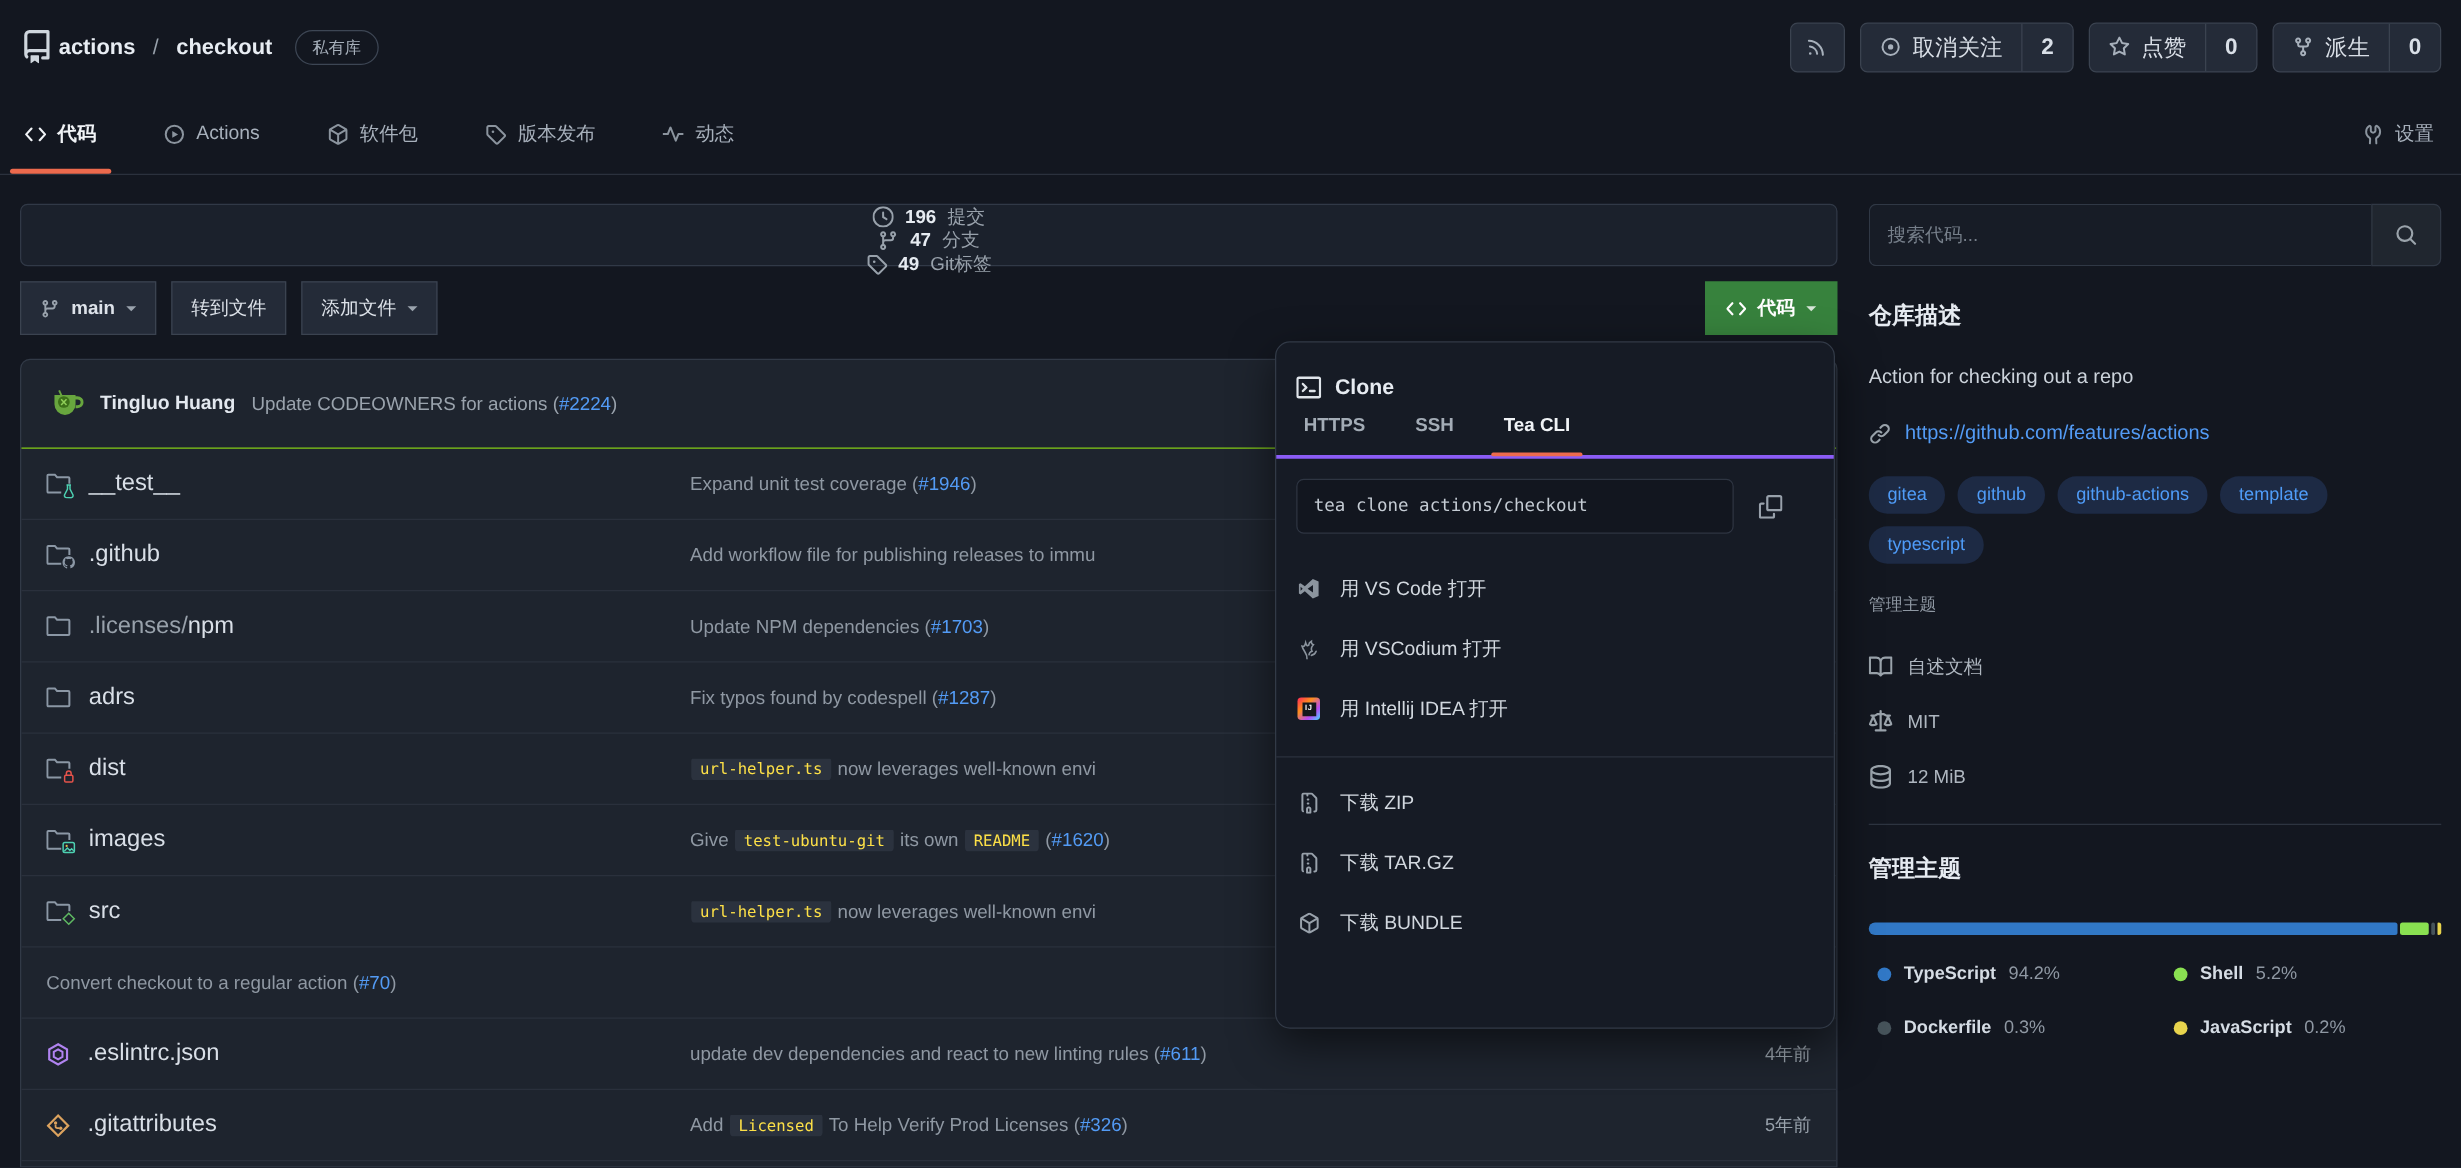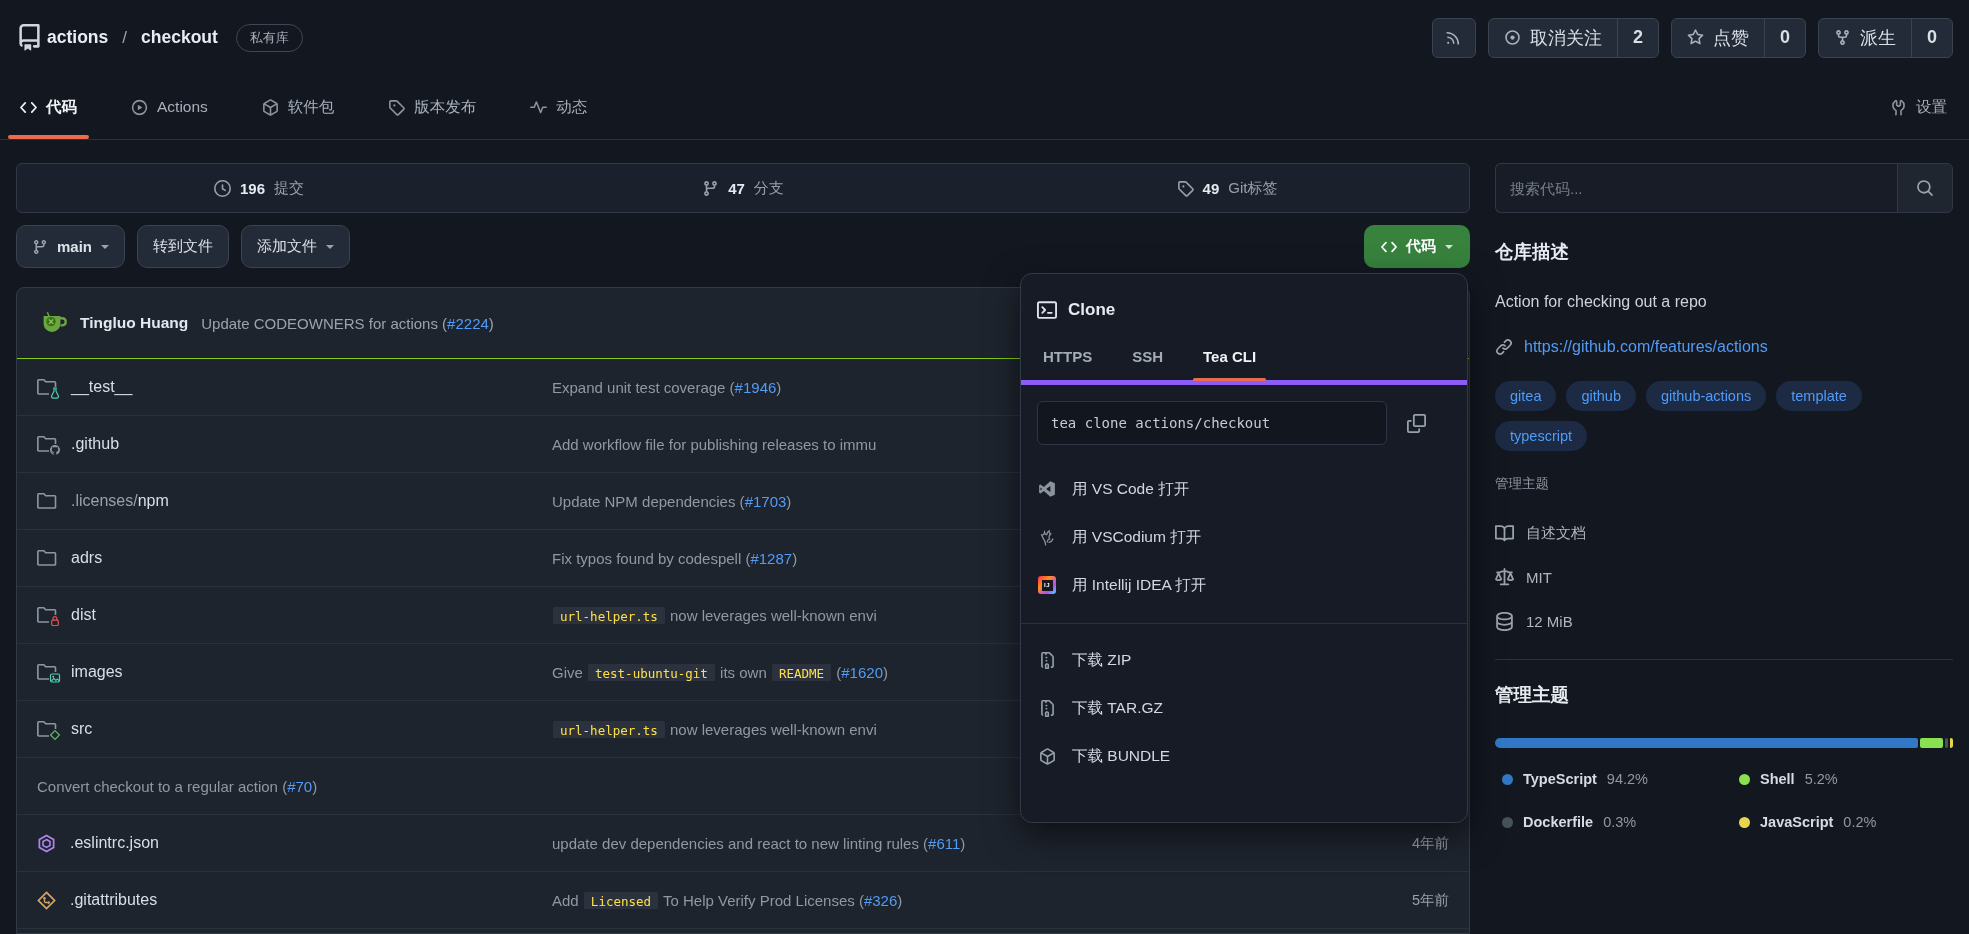--- a/index.html
+++ b/index.html
@@ -24,52 +24,52 @@
   .tbtn.icon-only { width:44px; justify-content:center; }
 
   
   .tabbar { position:absolute; top:75px; left:0; right:0; height:65px; border-bottom:1px solid #2b313d; display:flex; align-items:stretch; padding:0 16px; }
   .tab { position:relative; display:flex; align-items:center; gap:9px; margin-right:46px; color:#a7b0bb; font-size:15.5px; padding:0 4px; }
   .tab.active { color:#f0f3f6; font-weight:700; }
   .tab.active::after { content:""; position:absolute; left:-8px; right:-8px; bottom:0; height:4px; background:#ec6a4d; border-radius:2px; }
   .tab-right { margin-left:auto; margin-right:6px; display:flex; align-items:center; gap:9px; color:#a7b0bb; font-size:15.5px; }
 
   
-  .statsbar { position:absolute; left:16px; top:163px; width:1454px; height:50px; background:#1b212c; border:1px solid #313947; border-radius:6px; display:flex; align-items:center; }
+  .statsbar { position:absolute; left:16px; top:163px; width:1454px; height:50px; background:#1b212c; border:1px solid #313947; border-radius:6px; display:flex; align-items:center;flex-direction:column; }
   .stat { flex:1; display:flex; align-items:center; justify-content:center; gap:9px; font-size:15px; color:#98a1ab; }
   .stat b { color:#e6ebf1; font-weight:700; }
 
   
   .toolbar { position:absolute; left:16px; top:225px; width:1454px; height:43px; display:flex; gap:12px; align-items:stretch; }
-  .btn { display:flex; align-items:center; gap:9px; padding:0 15px; background:#242b38; border:1px solid #3b4350; border-radius:10px; color:#dde2e9; font-size:15px; font-weight:500; }
+  .btn { display:flex; align-items:center; gap:9px; padding:0 15px; background:#242b38; border:1px solid #3b4350; border-radius:0; color:#dde2e9; font-size:15px; font-weight:500; }
   .btn b { font-weight:700; }
   .caret { width:0; height:0; border:4.5px solid transparent; border-top-color:#9aa3ad; margin-top:4px; }
   .btn-code { margin-left:auto; background:#37823d; border:none; color:#fff; font-weight:700; padding:0 17px; }
   .btn-code .caret { border-top-color:#d7e5d8; }
 
   
   .filetable { position:absolute; left:16px; top:287px; width:1454px; height:647px; background:#1e242e; border:1px solid #323a47; border-radius:8px 8px 0 0; overflow:hidden; }
   .commit-row { height:71px; display:flex; align-items:center; padding:0 20px; border-bottom:1px solid #84cc16; gap:13px; }
   .commit-author { font-size:15.5px; font-weight:700; color:#e3e8ef; }
   .commit-msg { font-size:15px; color:#9aa3ad; }
   .file-row { height:57px; display:grid; grid-template-columns:515px 1fr 110px; align-items:center; padding:0 20px; border-bottom:1px solid #2a303c; }
-  .fname { display:flex; align-items:center; gap:14px; font-size:16px; color:#d9dfe7; }
+  .fname { display:flex; align-items:center; gap:14px; font-size:19px; color:#d9dfe7; }
   .fname .prefix { color:#98a1ab; }
   .fmsg { font-size:15px; color:#8f98a3; white-space:nowrap; overflow:hidden; }
   .fage { text-align:right; color:#98a1ab; font-size:14.5px; white-space:nowrap; }
   .seg-link { color:#539bf5; }
   .seg-code { font-family:"DejaVu Sans Mono", monospace; font-size:12.5px; background:#2b323e; color:#fde047; padding:2.5px 7px; border-radius:4px; margin:0 1px; }
   .foldwrap { position:relative; width:20px; height:18px; }
   .foldwrap .overlay { position:absolute; right:-4px; bottom:-3px; background:#1e242e; border-radius:2px; }
   .avatar { width:30px; height:30px; border-radius:4px; display:flex; align-items:center; justify-content:center; }
 
   
   .clone-panel { position:absolute; left:1020px; top:273px; width:448px; height:550px; background:#161b25; border:1px solid #323a47; border-radius:12px; box-shadow:0 12px 34px rgba(0,0,0,.55); z-index:20; padding:0 16px; }
   .clone-head { margin-top:26px; display:flex; align-items:center; gap:11px; font-size:17px; font-weight:700; color:#e6ebf1; }
-  .clone-tabs { display:flex; gap:40px; margin:28px -16px 0; padding:0 22px; border-bottom:5px solid #8b5cf6; }
+  .clone-tabs { display:flex; gap:40px; margin:12px -16px 0; padding:0 22px; border-bottom:3px solid #8b5cf6; }
   .ctab { position:relative; padding-bottom:15px; font-size:15px; font-weight:600; color:#a3acb6; }
   .ctab.active { color:#f0f3f6; font-weight:700; }
   .ctab.active::after { content:""; position:absolute; left:-10px; right:-10px; bottom:-1px; height:3.5px; background:#ec6a4d; border-radius:2px; }
   .clone-input-row { margin-top:16px; display:flex; align-items:center; gap:20px; }
   .clone-input { width:350px; height:44px; background:#12161f; border:1px solid #2e3542; border-radius:6px; color:#c5ccd4; font-family:"DejaVu Sans Mono", monospace; font-size:14px; padding:0 13px; outline:none; }
   .menu { margin-top:20px; }
   .mitem { height:48px; display:flex; align-items:center; gap:15px; font-size:15.5px; color:#d2d8df; }
   .mitem .iwrap { width:20px; display:flex; justify-content:center; }
   .mdivider { border-top:1px solid #2b323e; margin:14px -16px 0; }
 

